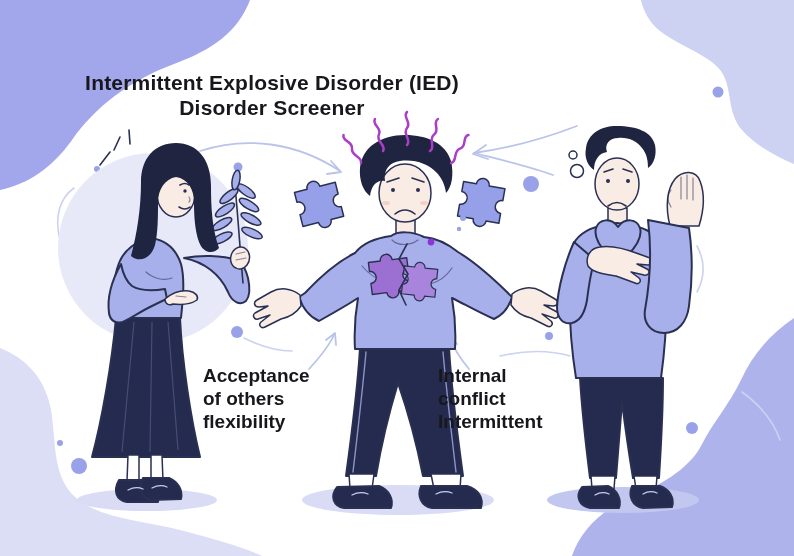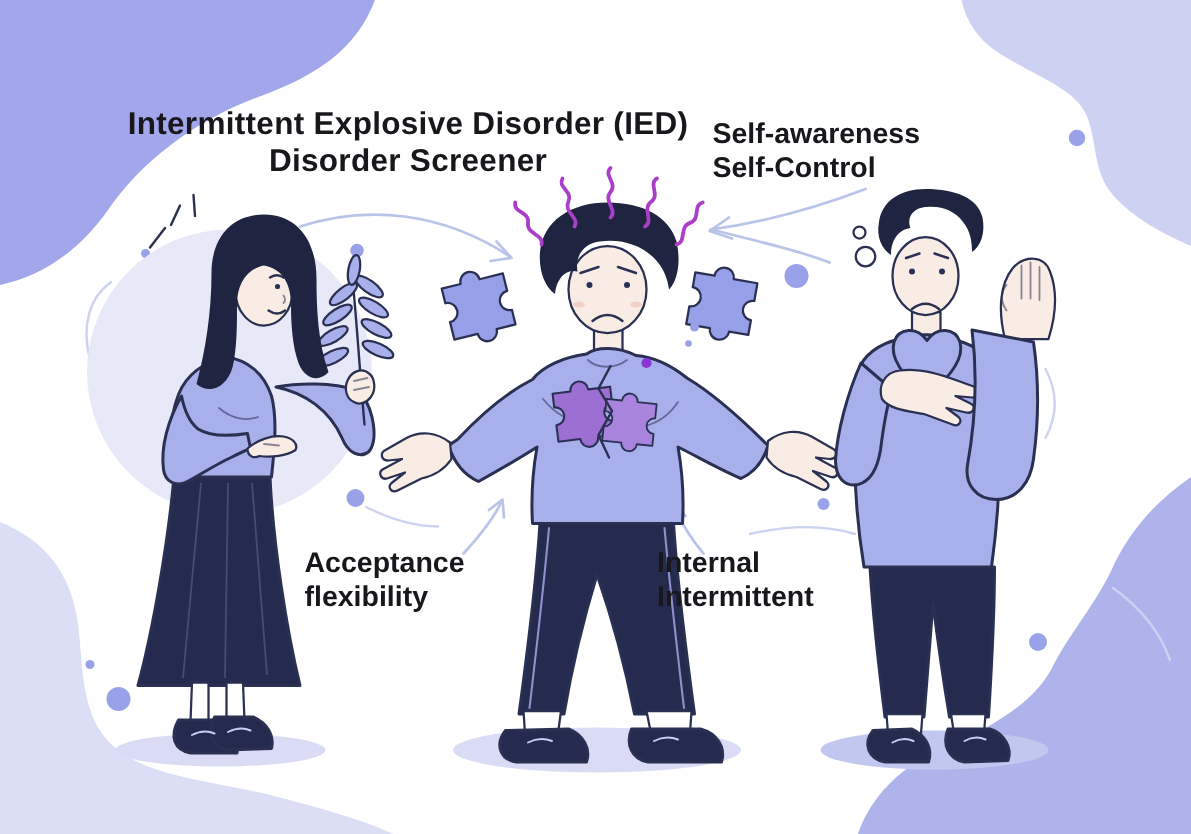--- a/index.html
+++ b/index.html
@@ -238,28 +238,26 @@
       </g>
       <path class="f-hair" d="M617,126 C600,126 588,134 586,148 C584,158 588,166 594,170 C594,160 599,153 607,152 C604,144 610,138 618,138 C628,137 637,141 642,148 C647,154 648,161 648,168 C654,164 657,155 655,145 C652,132 637,126 617,126 Z"></path>
     </g>
   </svg>
 
   <div class="label title" style="left:52px;top:70px;width:440px">
     <div>Intermittent Explosive Disorder (IED)</div>
     <div>Disorder Screener</div>
   </div>
 
-  <div class="label lbl" style="left:475px;top:78px">
-    <div>Self-awareness</div>
-    <div>Self-Control</div>
-  </div>
 
   <div class="label lbl center" style="left:203px;top:364px;width:160px">
     <div>Acceptance</div>
+    <div>of others</div>
     <div>flexibility</div>
   </div>
 
   <div class="label lbl center" style="left:438px;top:364px;width:150px">
     <div>Internal</div>
+    <div>conflict</div>
     <div>Intermittent</div>
   </div>
 
 </div>
 
 </body></html>

